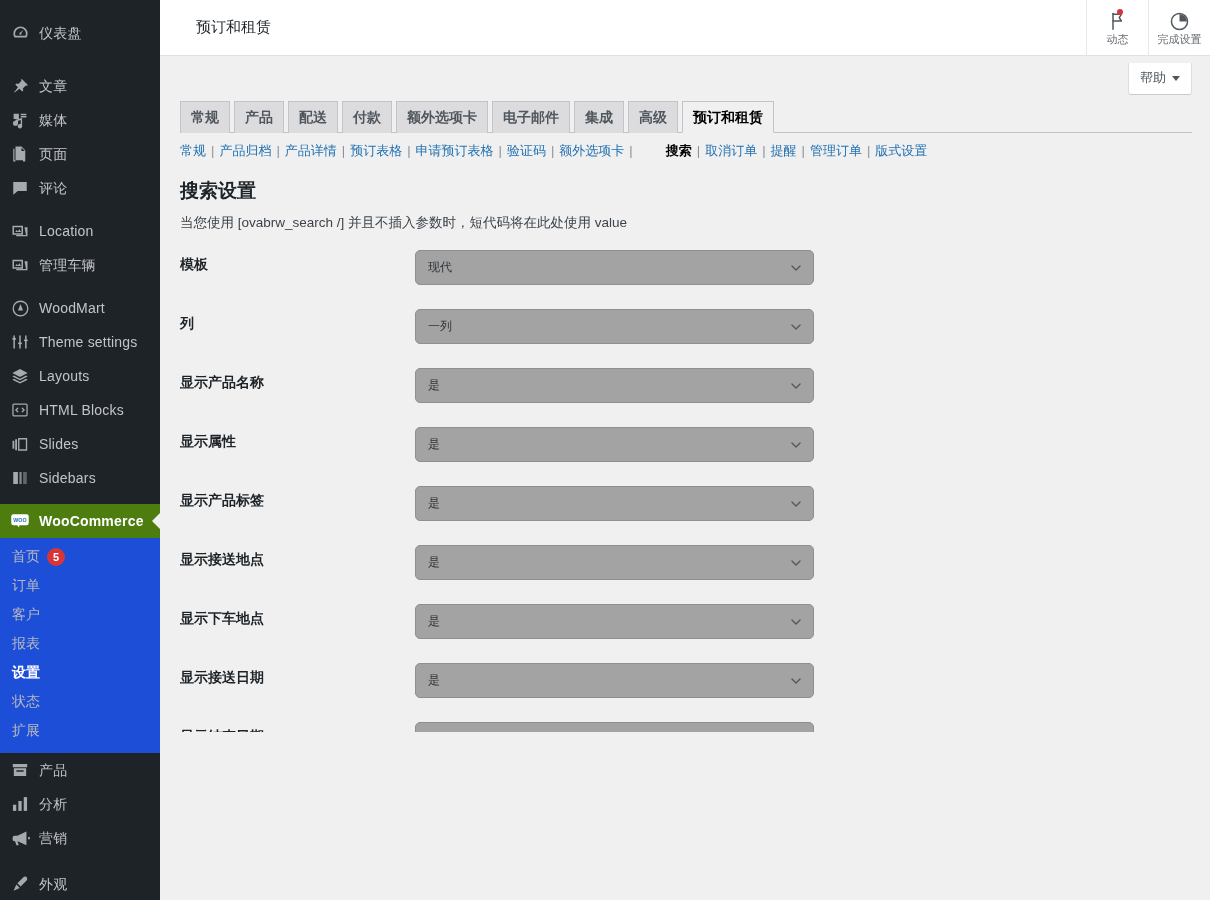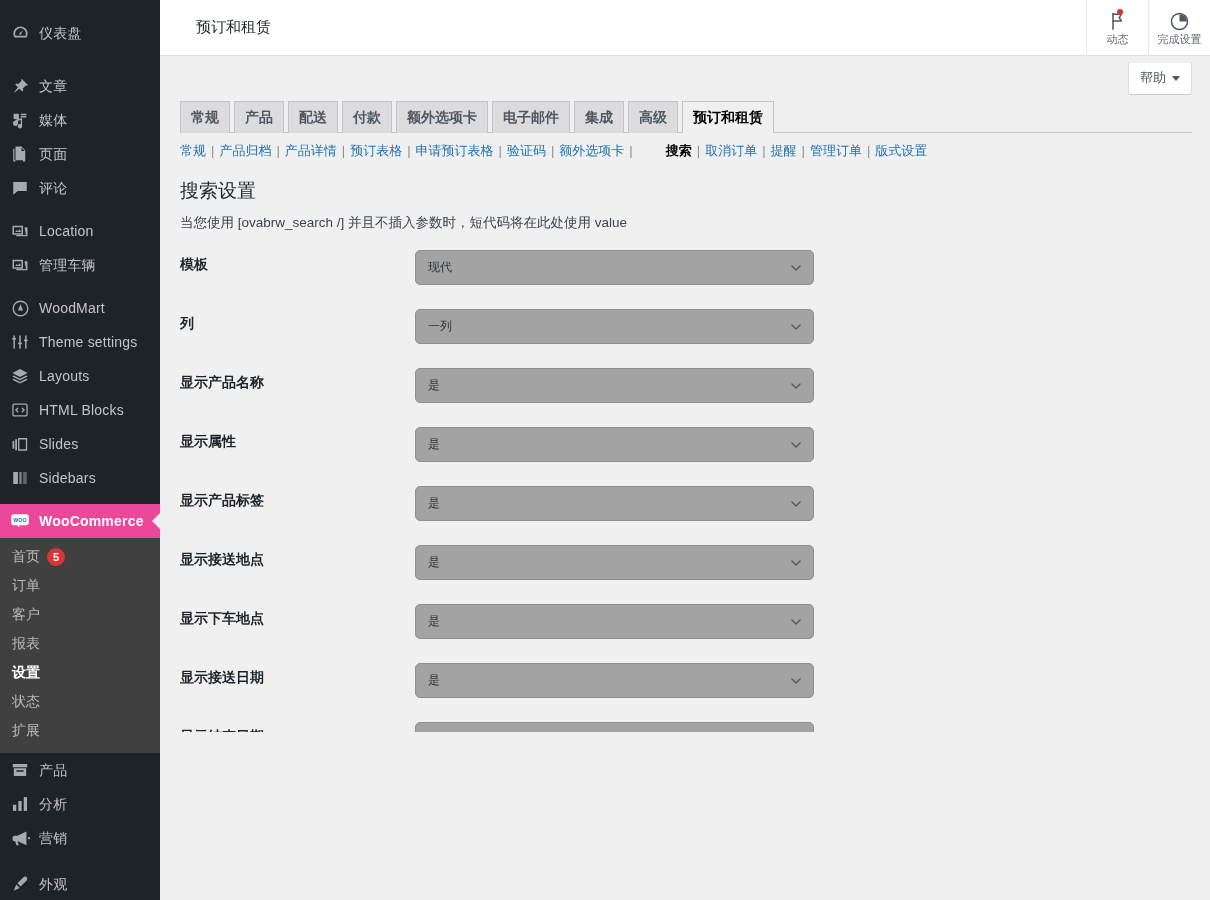--- a/index.html
+++ b/index.html
@@ -38,40 +38,40 @@
     display: inline-flex;
     align-items: center;
     justify-content: center;
     flex: 0 0 20px;
     color: #a7aaad;
   }
   .menu-item .mi-icon svg { display: block; }
   .menu-item .mi-label { font-size: 14px; letter-spacing: .2px; }
   .menu-item.first-item { height: 54px; line-height: 54px; }
   .menu-item.current {
-    background: #ec4899;
+    background: #4d7c0f;
     color: #fff;
     font-weight: 600;
   }
   .menu-item.current .mi-icon { color: #fff; }
   .menu-item.current::after {
     content: "";
     position: absolute;
     right: 0; top: 50%;
     margin-top: -8px;
     border-style: solid;
     border-width: 8px 8px 8px 0;
     border-color: transparent #f0f0f1 transparent transparent;
   }
   .menu-sep { height: 9px; }
   .menu-gap { height: 12px; }
 
   
   .submenu {
-    background: #404040;
+    background: #1d4ed8;
     padding: 4px 0 8px 0;
   }
   .submenu-item {
     display: flex;
     align-items: center;
     height: 29px;
     padding-left: 12px;
     color: #b9babd;
     font-size: 14px;
     cursor: pointer;
@@ -213,21 +213,21 @@
     align-items: center;
   }
   .subsubsub .sslink { color: #2271b1; cursor: pointer; }
   .subsubsub .sslink.current { color: #000; font-weight: 700; cursor: default; margin-left: 28px; }
   .subsubsub .ssdiv { color: #8c8f94; margin: 0 5px; }
 
   
   .form-area { padding: 18px 0 0 20px; }
   .sec-title {
     font-size: 19px;
-    font-weight: 400;
+    font-weight: 700;
     color: #1d2327;
     margin: 0 0 10px 0;
   }
   .sec-desc {
     font-size: 13.5px;
     color: #3c434a;
     margin-bottom: 18px;
   }
   .form-table { width: 795px; }
   .form-row {

